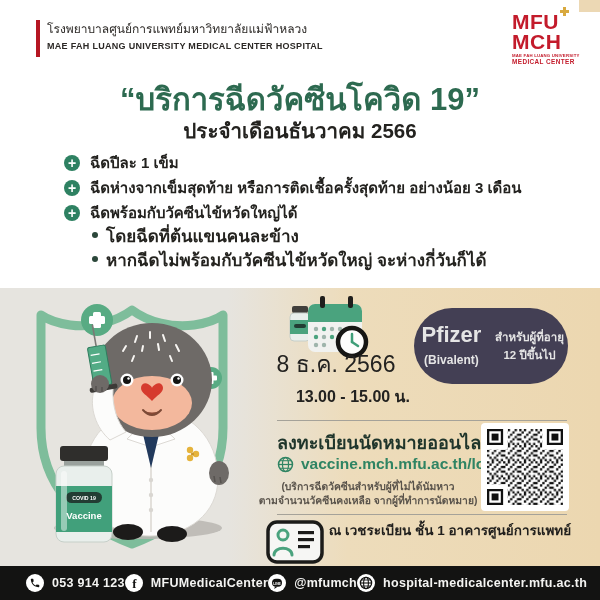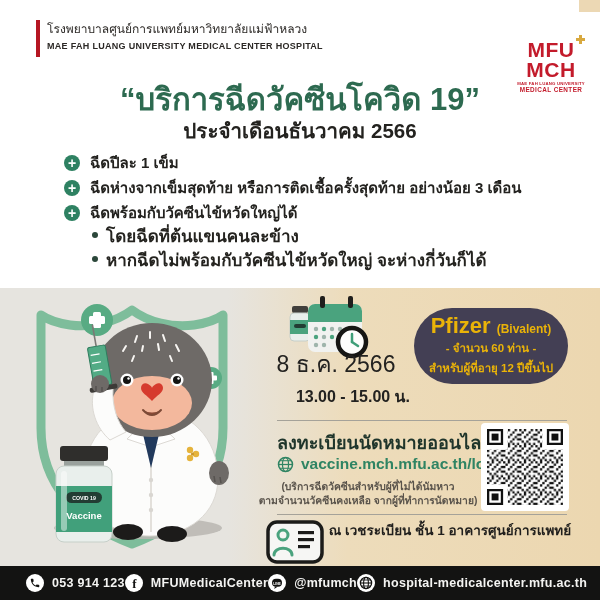--- a/index.html
+++ b/index.html
@@ -4,21 +4,21 @@
 <style>
   html,body{margin:0;padding:0;background:#888;}
   #poster{
     position:relative;width:600px;height:600px;background:#ffffff;overflow:hidden;
     font-family:"Liberation Sans","DejaVu Sans",sans-serif;color:#23221f;
   }
   
   .hdr-bar{position:absolute;left:36px;top:20px;width:4px;height:37px;background:#b51622;}
   .hdr-th{position:absolute;left:47px;top:19px;font-size:12px;font-weight:400;color:#2b2825;}
   .hdr-en{position:absolute;left:47px;top:41px;font-size:9px;font-weight:700;color:#2b2825;letter-spacing:.3px;}
-  .logo{position:absolute;left:512px;top:12px;width:78px;text-align:center;color:#c31b2b;line-height:.92;margin-top:28px;}
+  .logo{position:absolute;left:512px;top:12px;width:78px;color:#c31b2b;line-height:.92;}
   .logo .big{font-size:21px;font-weight:800;letter-spacing:.5px;position:relative;display:inline-block;}
   .cross{position:absolute;right:-10px;top:-5px;width:9px;height:9px;}
   .cross::before{content:"";position:absolute;left:3px;top:0;width:3px;height:9px;background:#d8a93f;}
   .cross::after{content:"";position:absolute;left:0;top:3px;width:9px;height:3px;background:#d8a93f;}
   .logo .sub1{font-size:4.3px;font-weight:700;margin-top:3px;letter-spacing:.2px;}
   .logo .sub2{font-size:6.4px;font-weight:800;margin-top:1px;letter-spacing:.4px;}
   .corner-accent{position:absolute;right:0;top:0;width:21px;height:12px;background:#ecd8b4;}
   
   .title{position:absolute;left:0;right:0;top:74px;text-align:center;font-size:31px;font-weight:700;color:#2d6a50;}
   .subtitle{position:absolute;left:0;right:0;top:114px;text-align:center;font-size:20.5px;font-weight:800;color:#23221f;}
@@ -32,21 +32,21 @@
   .subbullet .bt{font-size:17px;font-weight:600;color:#24231f;white-space:nowrap;}
   
   .panel{position:absolute;left:0;top:288px;width:600px;height:278px;
     background:linear-gradient(90deg,#e6e4df 0%,#e6e4df 38%,#eddcbb 58%,#ecd7b0 100%);}
   .illu{position:absolute;left:0;top:0;}
   .calicon{position:absolute;left:288px;top:8px;}
   .datebox{position:absolute;left:262px;top:58px;width:148px;text-align:center;color:#232220;}
   .datebox .d1{font-size:23px;font-weight:400;}
   .datebox .d2{font-size:16px;font-weight:800;margin-top:2px;text-align:right;}
   .pill{position:absolute;left:414px;top:20px;width:154px;height:76px;border-radius:38px;background:#433f54;
-    color:#eab308;display:flex;flex-direction:column;align-items:center;justify-content:center;gap:2px;text-align:center;}
+    color:#e5e5e5;display:flex;flex-direction:row;align-items:center;justify-content:center;gap:2px;text-align:center;}
   .pill .l1{font-size:22px;font-weight:800;line-height:1;}
   .pill .l1 .tp{font-size:12px;font-weight:600;}
   .pill .l2{font-size:11.5px;font-weight:600;}
   .pill .l3{font-size:11.5px;font-weight:600;}
   .divider{position:absolute;left:277px;width:290px;height:1px;background:#a5a299;}
   .reg-h{position:absolute;left:277px;top:140px;font-size:18px;font-weight:800;color:#1f352b;}
   .reg-url{position:absolute;left:277px;top:167px;display:flex;align-items:center;gap:7px;}
   .reg-url .u{font-size:15.5px;font-weight:700;color:#2f8463;}
   .reg-url .arrow{font-size:12px;color:#2f8463;line-height:1;}
   .reg-note{position:absolute;left:256px;top:192px;width:224px;text-align:center;font-size:10.3px;
@@ -215,21 +215,20 @@
       <line x1="64" y1="46" x2="70" y2="50" stroke="#3f9e78" stroke-width="2.5" stroke-linecap="round"></line>
     </svg>
 
     <div class="datebox">
       <div class="d1">8 ธ.ค. 2566</div>
       <div class="d2">13.00 - 15.00 น.</div>
     </div>
 
     <div class="pill">
       <div class="l1"><span>Pfizer</span> <span class="tp">(Bivalent)</span></div>
-      <div class="l2">- จำนวน 60 ท่าน -</div>
       <div class="l3">สำหรับผู้ที่อายุ 12 ปีขึ้นไป</div>
     </div>
 
     <div class="divider" style="top:132px"></div>
 
     <div class="reg-h">ลงทะเบียนนัดหมายออนไลน์</div>
     <div class="reg-url">
       <svg width="17" height="17" viewBox="0 0 18 18">
         <circle cx="9" cy="9" r="7.4" fill="none" stroke="#2f8463" stroke-width="1.6"></circle>
         <ellipse cx="9" cy="9" rx="3.2" ry="7.4" fill="none" stroke="#2f8463" stroke-width="1.3"></ellipse>

